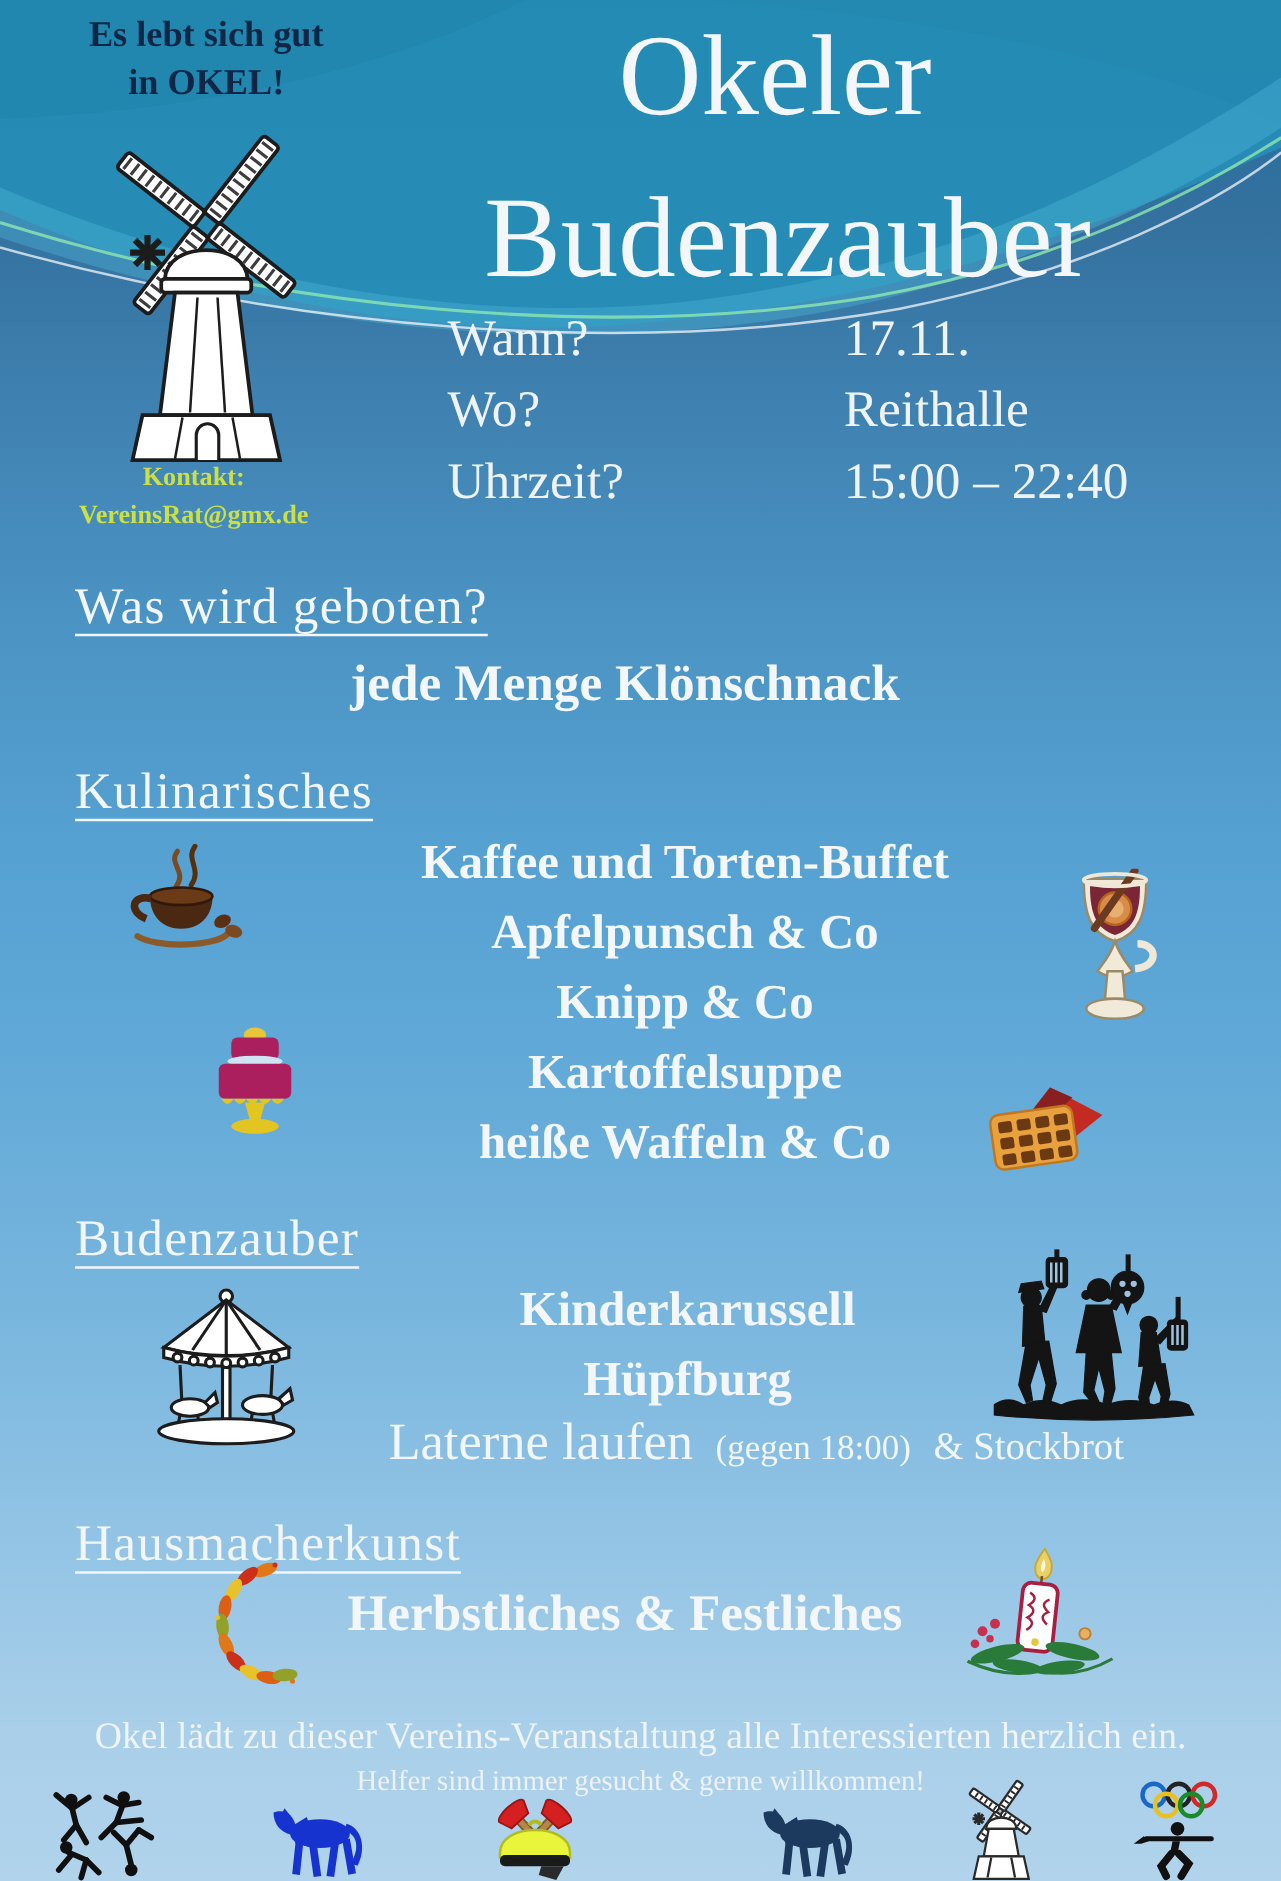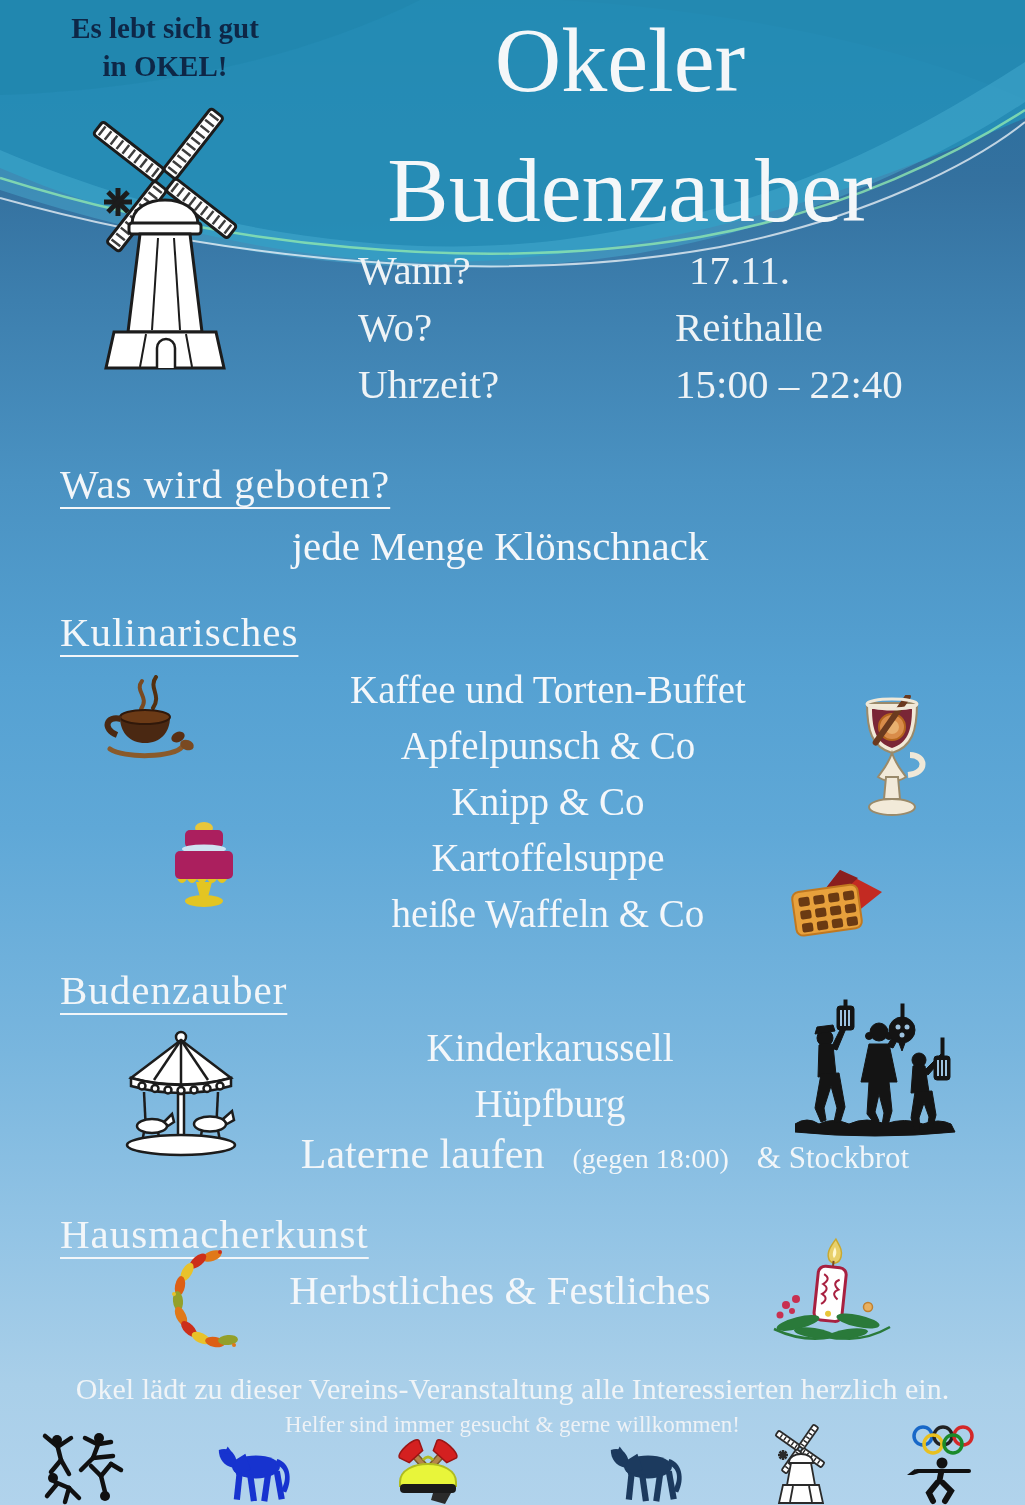--- a/index.html
+++ b/index.html
@@ -11,21 +11,21 @@
       #1d6f96 0%, #2c6f9e 6%, #34719f 12%, #3d7fae 20%,
       #4a92c2 32%, #55a1d2 45%, #5fa8d7 55%, #79b6de 70%,
       #93c4e5 82%, #a9cfe9 92%, #b1d3ec 100%);
   }
   .abs { position:absolute; }
   .white-serif { color:#f2f6f9; }
   .heading {
     font-size:41px; color:#f2f6f9; text-decoration:underline;
     text-underline-offset:9px; text-decoration-thickness:2px; letter-spacing:1px;
   }
-  .list-item { font-size:39px; color:#f4f7fa; line-height:56px; text-align:center; }
+  .list-item { font-size:39px; color:#f4f7fa; line-height:56px; text-align:center;font-weight:bold; }
   .qa-label, .qa-value { font-size:41px; color:#eef3f6; line-height:57px; }
   .tagline { font-size:29px; font-weight:bold; color:#0e2747; text-align:center; line-height:1.3; }
   .contact { font-size:21px; font-weight:bold; color:#ccdf45; text-align:center; line-height:1.45; }
   .title-line { font-size:92px; font-weight:normal; color:#f4f7f9; text-align:center; line-height:1.05; }
   .footer-invite { font-size:30px; color:#f0f4f7; text-align:center; }
   .footer-helpers { font-size:23px; color:#eef2f6; text-align:center; }
   svg { display:block; }
 </style>
 </head>
 <body>
@@ -75,26 +75,30 @@
       <polygon points="72,154 122,154 134,252 60,252"></polygon>
       <line x1="90" y1="158" x2="84" y2="250" stroke-width="2"></line>
       <line x1="106" y1="158" x2="112" y2="250" stroke-width="2"></line>
       <polygon points="46,252 148,252 156,288 38,288"></polygon>
       <line x1="78" y1="254" x2="72" y2="287" stroke-width="2"></line>
       <line x1="118" y1="254" x2="124" y2="287" stroke-width="2"></line>
       <path d="M89,288 v-20 a9,9 0 0 1 18,0 v20" stroke-width="2.5"></path>
     </g>
   </svg>
 
+  <div class="abs contact" style="left:35px;top:366px;width:240px;">
+    <div>Kontakt:</div>
+    <div>VereinsRat@gmx.de</div>
+  </div>
 
   <div class="abs title-line" style="left:300px;top:12px;width:640px;">Okeler</div>
   <div class="abs title-line" style="left:280px;top:142px;width:700px;">Budenzauber</div>
 
   <div class="abs" style="left:358px;top:242px;width:600px;">
-    <div style="display:flex;gap:14px;">
+    <div style="display:flex;">
       <div class="qa-label" style="width:317px;">Wann?</div>
       <div class="qa-value">17.11.</div>
     </div>
     <div style="display:flex;">
       <div class="qa-label" style="width:317px;">Wo?</div>
       <div class="qa-value">Reithalle</div>
     </div>
     <div style="display:flex;">
       <div class="qa-label" style="width:317px;">Uhrzeit?</div>
       <div class="qa-value">15:00 – 22:40</div>
@@ -167,21 +171,21 @@
           <rect x="55" y="62" width="11" height="9" rx="2"></rect>
       </g>
     </g>
   </svg>
 
   <div class="abs heading" style="left:60px;top:966px;">Budenzauber</div>
   <div class="abs" style="left:250px;top:1020px;width:600px;">
     <div class="list-item">Kinderkarussell</div>
     <div class="list-item">Hüpfburg</div>
   </div>
-  <div class="abs" style="left:255px;top:1130px;width:700px;display:flex;justify-content:center;align-items:baseline;gap:28px;white-space:nowrap;">
+  <div class="abs" style="left:255px;top:1130px;width:700px;display:flex;justify-content:center;align-items:baseline;gap:18px;white-space:nowrap;">
     <span class="white-serif" style="font-size:42px;">Laterne laufen</span>
     <span class="white-serif" style="font-size:28px;">(gegen 18:00)</span>
     <span class="white-serif" style="font-size:31px;">&amp; Stockbrot</span>
   </div>
 
   <svg class="abs" style="left:110px;top:1028px;" width="142" height="130" viewBox="0 0 142 130">
     <g stroke="#1c1c1c" fill="#ffffff" stroke-width="2.5">
       <circle cx="71" cy="9" r="5"></circle>
       <path d="M71,12 L121,50 Q71,63 21,50 Z"></path>
       <line x1="71" y1="12" x2="44" y2="52"></line>

